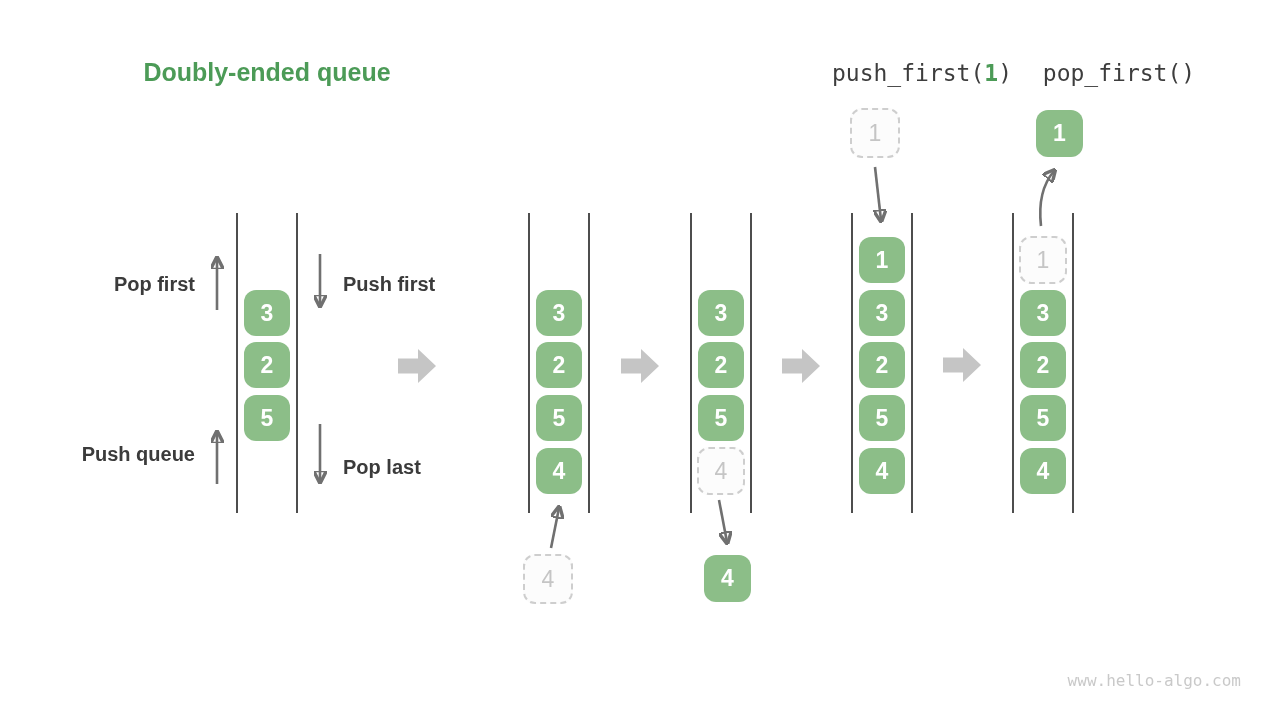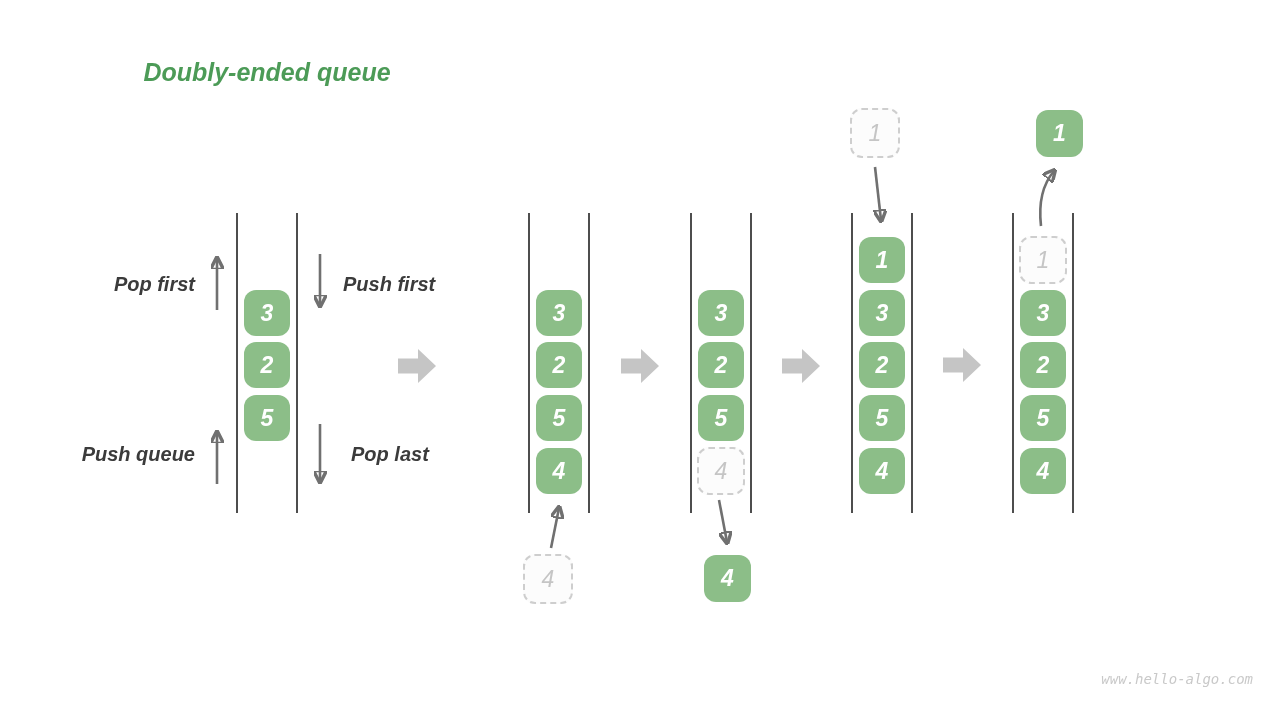--- a/index.html
+++ b/index.html
@@ -1,18 +1,18 @@
 <!DOCTYPE html>
 <html><head>
 <meta charset="utf-8">
 <style>
   html,body{margin:0;padding:0;background:#fff;}
   .canvas{
     position:relative;width:1280px;height:720px;background:#ffffff;
-    font-family:"Liberation Sans",sans-serif;overflow:hidden;font-style:italic;
+    font-family:"Liberation Sans",sans-serif;overflow:hidden;
   }
   .title{
     position:absolute;left:77px;top:52px;width:380px;text-align:center;
     color:#4c9b57;font-size:25px;font-weight:bold;line-height:41px;
   }
   .struct-label{
     position:absolute;width:380px;left:77px;text-align:center;
     color:#3b3b3b;font-size:20px;font-weight:bold;line-height:24px;
   }
   .side-label{
@@ -33,39 +33,39 @@
     position:absolute;width:210px;text-align:center;
     font-family:"DejaVu Sans Mono","Liberation Mono",monospace;
     font-size:23px;color:#3d3d3d;white-space:nowrap;
   }
   .code .arg{color:#4c9b57;font-weight:bold;}
   .step-arrow{position:absolute;width:38px;height:34px;}
   .step-arrow polygon{fill:#c5c5c5;}
   .arrow-overlay{position:absolute;left:0;top:0;width:1280px;height:720px;pointer-events:none;}
   .arrow-overlay path{stroke:#707070;stroke-width:2.6;fill:none;}
   .watermark{
-    position:absolute;right:27px;top:671px;
+    position:absolute;right:39px;top:671px;
     font-family:"DejaVu Sans Mono","Liberation Mono",monospace;
-    font-size:14px;color:#c9c9c9;
+    font-size:16px;color:#c9c9c9;
   }
 </style>
 </head>
 <body>
 
 <div class="canvas">
 
   <div class="title">
     <div>Doubly-ended queue</div>
   </div>
 
 
   <div class="side-label right-align" style="left:40px;top:272px;">Pop first</div>
   <div class="side-label" style="left:343px;top:272px;">Push first</div>
   <div class="side-label right-align" style="left:40px;top:442px;">Push queue</div>
-  <div class="side-label" style="left:343px;top:442px;margin-left:8px;">Pop last</div>
+  <div class="side-label" style="left:343px;top:455px;">Pop last</div>
 
   <div class="vline" style="left:236px;"></div>
   <div class="vline" style="left:296px;"></div>
   <div class="vline" style="left:528px;"></div>
   <div class="vline" style="left:588px;"></div>
   <div class="vline" style="left:690px;"></div>
   <div class="vline" style="left:750px;"></div>
   <div class="vline" style="left:851px;"></div>
   <div class="vline" style="left:911px;"></div>
   <div class="vline" style="left:1012px;"></div>
@@ -95,20 +95,22 @@
   <div class="cell" style="left:1020px;top:290px;">3</div>
   <div class="cell" style="left:1020px;top:342px;">2</div>
   <div class="cell" style="left:1020px;top:395px;">5</div>
   <div class="cell" style="left:1020px;top:448px;">4</div>
 
   <div class="cell ghost" style="left:523px;top:554px;width:50px;height:50px;">4</div>
   <div class="cell" style="left:704px;top:555px;width:47px;height:47px;">4</div>
   <div class="cell ghost" style="left:850px;top:108px;width:50px;height:50px;">1</div>
   <div class="cell" style="left:1036px;top:110px;width:47px;height:47px;">1</div>
 
+  <div class="code" style="left:817px;top:60px;"><span>push_first(</span><span class="arg">1</span><span>)</span></div>
+  <div class="code" style="left:1014px;top:60px;">pop_first()</div>
 
   <svg class="step-arrow" style="left:398px;top:349px;" viewBox="0 0 38 34">
       <polygon points="0,9.5 20,9.5 20,0 38,17 20,34 20,24.5 0,24.5"></polygon>
     </svg>
   <svg class="step-arrow" style="left:621px;top:349px;" viewBox="0 0 38 34">
       <polygon points="0,9.5 20,9.5 20,0 38,17 20,34 20,24.5 0,24.5"></polygon>
     </svg>
   <svg class="step-arrow" style="left:782px;top:349px;" viewBox="0 0 38 34">
       <polygon points="0,9.5 20,9.5 20,0 38,17 20,34 20,24.5 0,24.5"></polygon>
     </svg>

